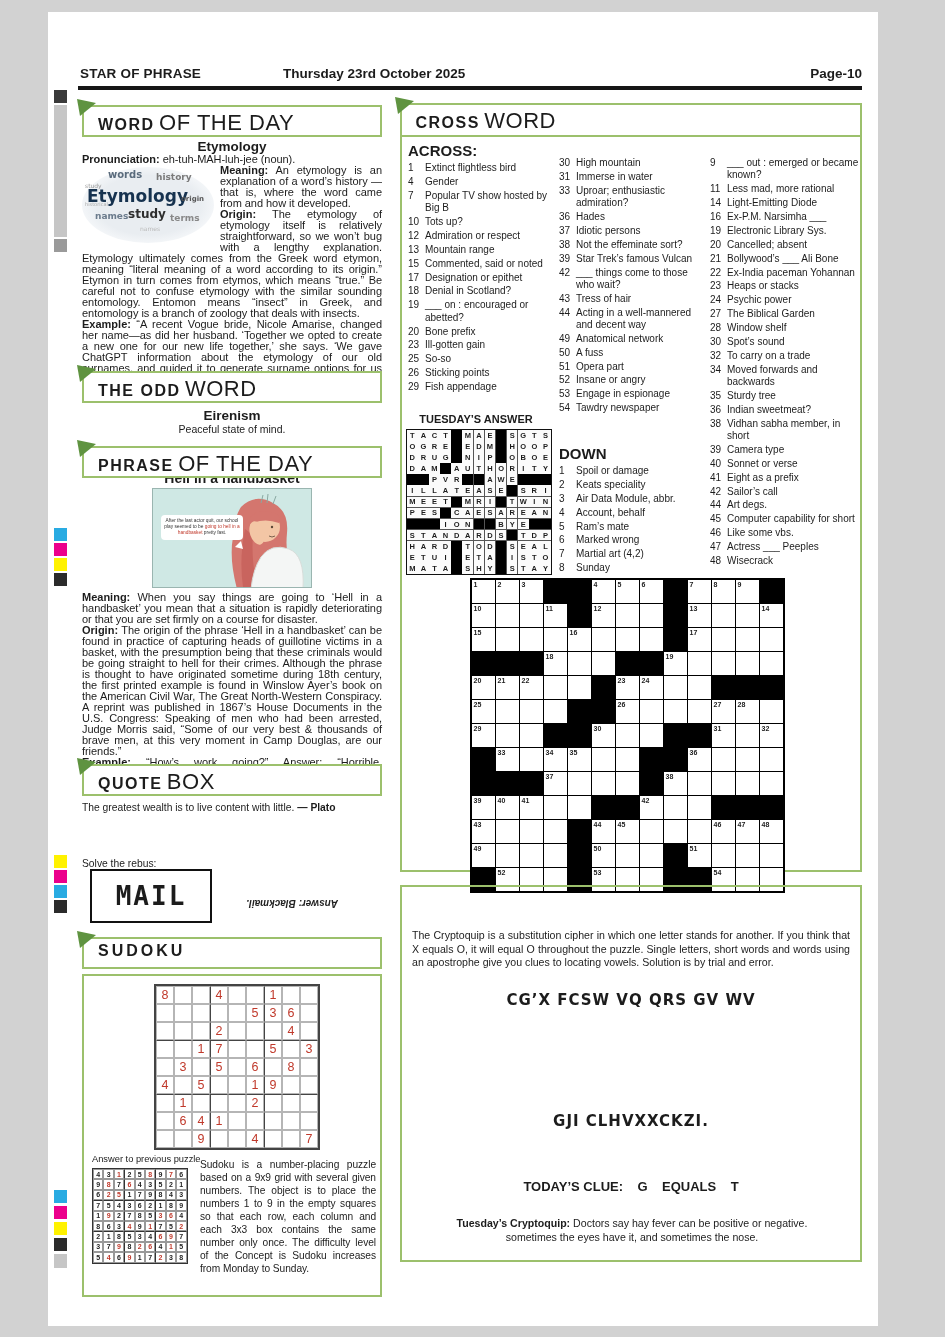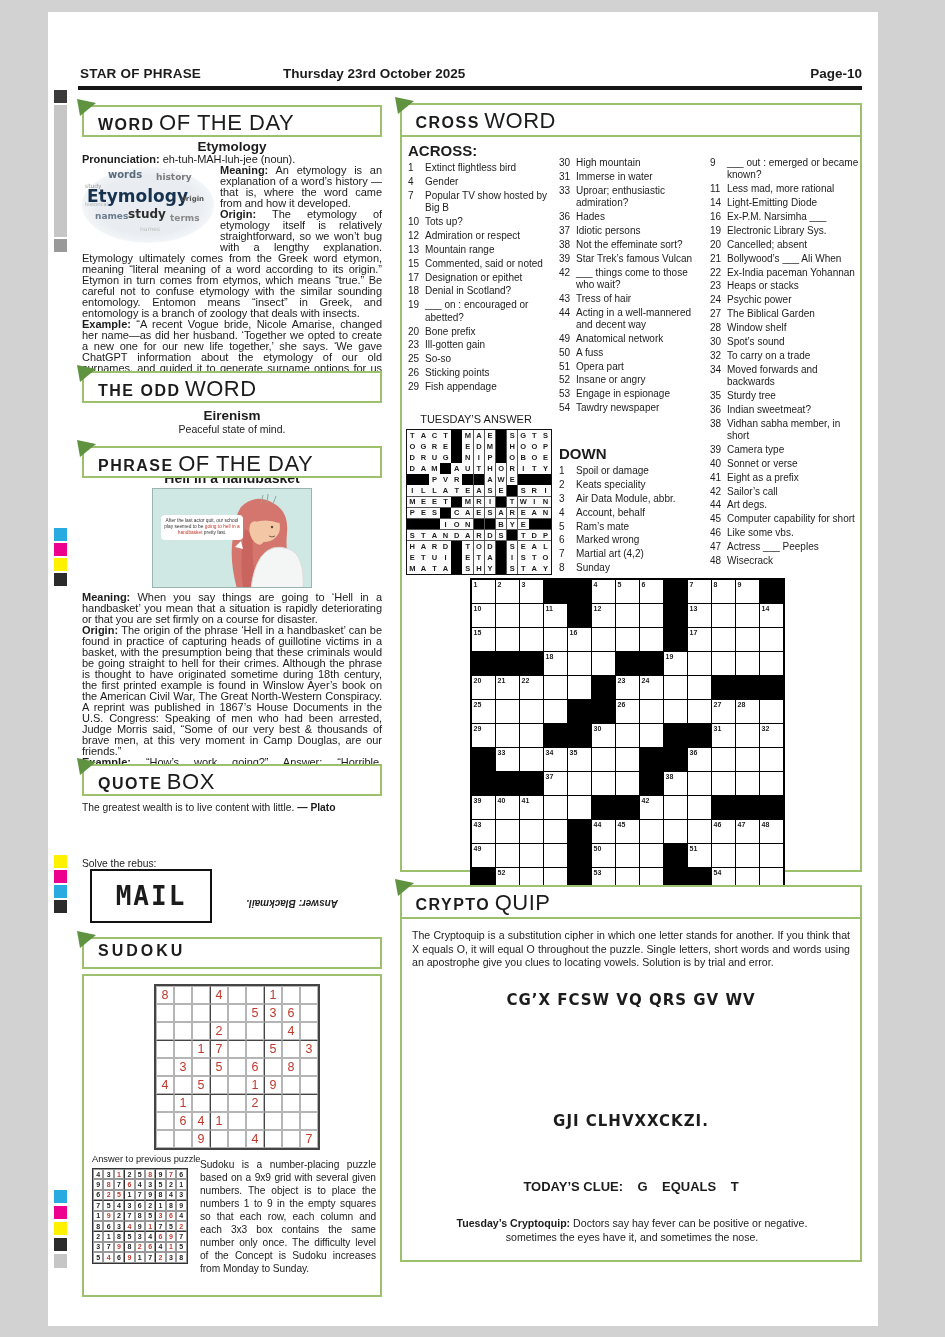--- a/index.html
+++ b/index.html
@@ -64,21 +64,21 @@
 
   
   .xwbox{position:absolute; left:352px; top:91px; width:462px; height:769px; border:2.5px solid var(--green);}
   .xwhdr{position:absolute; left:-2.5px; top:-2.5px; width:462px; height:34px; background:#fff;
          border:2.5px solid var(--green); padding:3px 10px 0 14px;}
   .cluecol{position:absolute; top:37px; width:148px;}
   .clabel{font-weight:bold; font-size:15px; margin-bottom:3px;}
   .clue{display:flex; font-size:10px; line-height:12.3px; margin-bottom:1.6px;}
   .cnum{width:17px; flex:none; font-weight:400;}
   .ctxt{flex:1;}
-  .tueslbl{position:absolute; left:2px; top:308px; width:144px; text-align:center; font-weight:normal; font-size:11px;}
+  .tueslbl{position:absolute; left:2px; top:308px; width:144px; text-align:center; font-weight:bold; font-size:11px;}
   .tgrid{position:absolute; left:4px; top:324px; border:1.5px solid #111; background:#555;
          display:grid; grid-template-columns:repeat(13,10.6px); grid-template-rows:repeat(13,10.6px); gap:0.5px;}
   .tcell{background:#fbfbfb; display:flex; align-items:center; justify-content:center; font-size:7.5px; font-weight:bold;}
   .tcell.bk{background:#000;}
   .pgrid{position:absolute; left:68px; top:473px; border:2px solid #000; background:#000;
          display:grid; grid-template-columns:repeat(13,23px); grid-template-rows:repeat(13,23px); gap:1px;}
   .pcell{background:#fff; position:relative;}
   .pcell.bk{background:#000;}
   .pnum{position:absolute; left:1.5px; top:0.5px; font-size:7px; font-weight:600;}
 
@@ -544,21 +544,21 @@
             <div class="clue">
               <span class="cnum">19</span>
               <span class="ctxt">Electronic Library Sys.</span>
             </div>
             <div class="clue">
               <span class="cnum">20</span>
               <span class="ctxt">Cancelled; absent</span>
             </div>
             <div class="clue">
               <span class="cnum">21</span>
-              <span class="ctxt">Bollywood’s ___ Ali When</span>
+              <span class="ctxt">Bollywood’s ___ Ali Bone</span>
             </div>
             <div class="clue">
               <span class="cnum">22</span>
               <span class="ctxt">Ex-India paceman Yohannan</span>
             </div>
             <div class="clue">
               <span class="cnum">23</span>
               <span class="ctxt">Heaps or stacks</span>
             </div>
             <div class="clue">
@@ -1119,27 +1119,20 @@
           <div class="pcell bk"></div>
           <div class="pcell">
             <span class="pnum">54</span>
           </div>
           <div class="pcell"></div>
           <div class="pcell"></div>
         </div>
     </div>
 
     <div class="cqbox">
-      <div class="xwhdr">
-        <span class="fold" style="position:absolute;left:-7px;top:-10px;"><svg width="20" height="20">
-              <polygon points="0,2 19,6 3,19" fill="#5f9340"></polygon>
-            </svg></span>
-        <span class="hv">CRYPTO</span>
-        <span class="lt">QUIP</span>
-      </div>
       <div class="cq-intro">The Cryptoquip is a substitution cipher in which one letter stands for another.  If you think that X equals O, it will equal O throughout the puzzle.  Single letters, short words and words using an apostrophe give you clues to locating vowels. Solution is by trial and error.</div>
       <div class="cq-line" style="top:104px;">CG’X FCSW VQ QRS GV WV</div>
       <div class="cq-line" style="top:225px;">GJI CLHVXXCKZI.</div>
       <div class="cq-clue" style="top:292px;">TODAY’S CLUE:    G    EQUALS    T</div>
       <div class="cq-tue">
         <b>Tuesday’s Cryptoquip:</b>
         <span>Doctors say hay fever can be positive or negative. sometimes the eyes have it, and sometimes the nose.</span>
       </div>
     </div>
 

